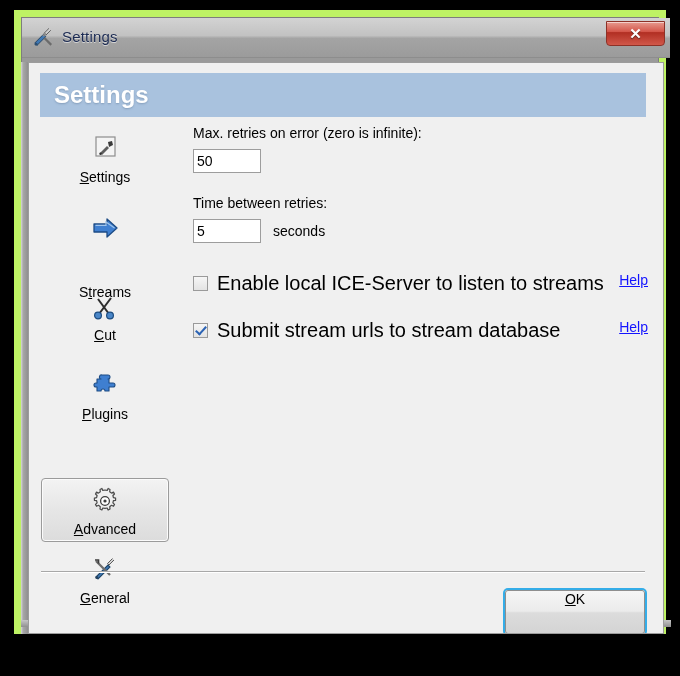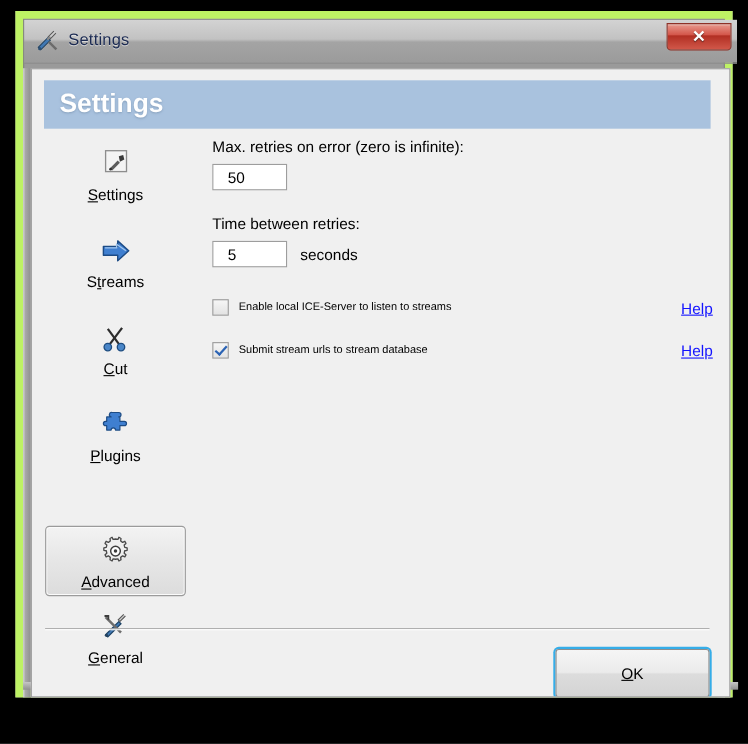--- a/index.html
+++ b/index.html
@@ -117,21 +117,21 @@
 
   .field-label { font-size: 14px; color: #000; margin: 0; white-space: nowrap; }
 
   .text-input {
     width: 68px; height: 24px;
     background: #ffffff;
     border: 1px solid #9d9d9d;
     box-sizing: border-box;
     font-family: "Liberation Sans", sans-serif;
     font-size: 14px; color: #000;
-    padding: 0 13px;
+    padding: 0 3px;
     outline: none;
     line-height: 22px;
   }
   .suffix { font-size: 14px; color: #000; margin-left: 12px; }
 
   .row { display: flex; align-items: center; }
 
   
   .check-row {
     display: flex; align-items: center;
@@ -146,21 +146,21 @@
   }
   .checkbox.checked::after {
     content: "";
     position: absolute;
     left: 4px; top: 0px;
     width: 4px; height: 9px;
     border: solid #2b63b4;
     border-width: 0 2px 2px 0;
     transform: rotate(42deg);
   }
-  .check-label { font-size: 10px; color: #000; margin-left: 9px; white-space: nowrap; }
+  .check-label { font-size: 20px; color: #000; margin-left: 9px; white-space: nowrap; }
 
   .help-link {
     position: absolute; right: 0; top: 0;
     font-size: 14px; color: #1414ff;
     text-decoration: underline;
     cursor: pointer;
   }
 
   
   #separator {
@@ -173,21 +173,21 @@
   }
   #ok-button {
     position: absolute;
     left: 476px; top: 527px;
     width: 140px; height: 44px;
     border-radius: 3px;
     background: linear-gradient(to bottom, #f5f5f5 0%, #ebebeb 48%, #dcdcdc 52%, #d4d4d4 100%);
     border: 1px solid #8e8e8e;
     box-shadow: 0 0 0 2px #35ade8;
     box-sizing: border-box;
-    display: flex; align-items: center; justify-content: center;
+    display: flex; justify-content: center;
     font-size: 14px; color: #000;
   }
 
   
   .frame-rail {
     position: absolute; top: 45px;
     width: 7px; height: 572px;
     background: linear-gradient(to right, #d8d8d8 0%, #a8a8a8 30%, #8f8f8f 100%);
   }
   #rail-left { left: 0px; }
@@ -237,21 +237,21 @@
           <svg viewBox="0 0 30 30" width="30" height="30">
             <rect x="6" y="3" width="19" height="19" fill="#f4f4f4" stroke="#8d8d8d" stroke-width="1.2"></rect>
             <path d="M10 19 L17 12 L19 14 L12 21 Z" fill="#5d5d5d"></path>
             <path d="M18 8 L22 7 L23 11 L19 13 Z" fill="#3a3a3a"></path>
             <circle cx="10.5" cy="19.8" r="1.2" fill="#2f2f2f"></circle>
           </svg>
         </span>
         <span class="nav-label"><u>S</u>ettings</span>
       </div>
 
-      <div class="nav-item" style="top:79px;">
+      <div class="nav-item" style="top:79px;gap:36px;">
         <span class="nav-icon">
           <svg viewBox="0 0 30 30" width="30" height="30">
             <path d="M4 11 L17 11 L17 6 L27 15 L17 24 L17 19 L4 19 Z" fill="#3f7fd0" stroke="#1c4b85" stroke-width="1.3" stroke-linejoin="round"></path>
             <path d="M5.5 12.3 L16 12.3 L16 9 L24.5 15" fill="none" stroke="#9fc4ec" stroke-width="1.2"></path>
           </svg>
         </span>
         <span class="nav-label">S<u>t</u>reams</span>
       </div>
 
       <div class="nav-item" style="top:158px;">

